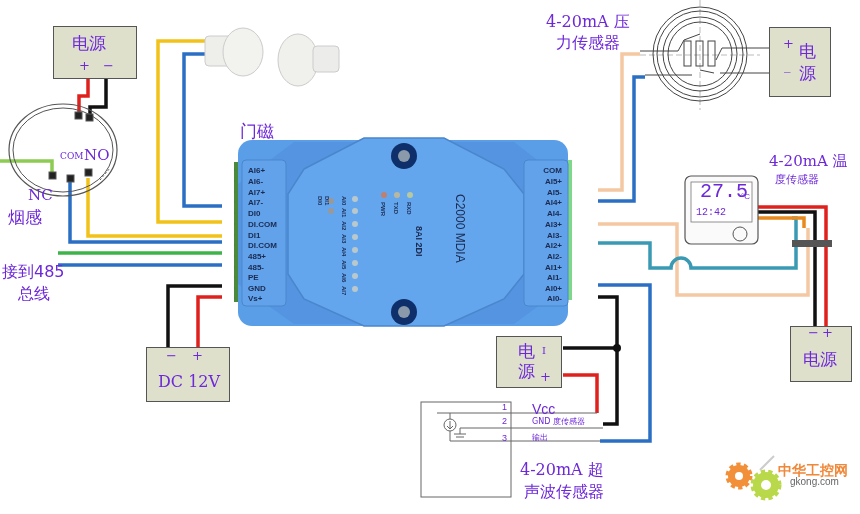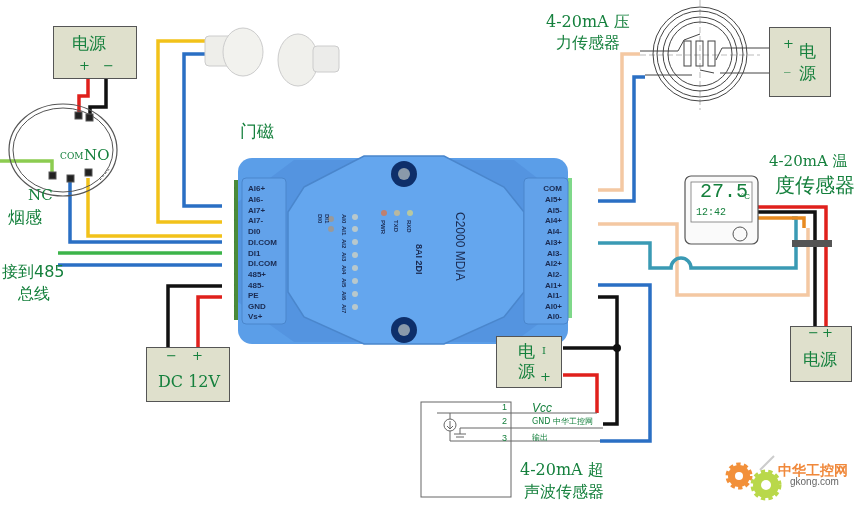--- a/index.html
+++ b/index.html
@@ -1,21 +1,21 @@
 <!DOCTYPE html>
 <html><head>
 <meta charset="utf-8">
 <style>
   html,body{margin:0;padding:0;background:#fff;}
   body{width:860px;height:514px;position:relative;overflow:hidden;font-family:"DejaVu Serif",serif;}
   #canvas{position:absolute;left:0;top:0;width:860px;height:514px;}
-  .lbl{position:absolute;color:#15803d;font-family:"DejaVu Serif",serif;white-space:nowrap;}
+  .lbl{position:absolute;color:#6d28d9;font-family:"DejaVu Serif",serif;white-space:nowrap;}
   .box{position:absolute;background:#dfe0cc;border:1.5px solid #555;box-sizing:border-box;}
   .cn{font-family:"DejaVu Sans",sans-serif;}
-  .module{position:absolute;left:234px;top:152px;width:338px;height:196px;}
+  .module{position:absolute;left:234px;top:134px;width:338px;height:196px;}
   .pinlbl{font-family:"Liberation Sans",sans-serif;font-size:8px;font-weight:bold;fill:#1a2a50;}
 </style>
 </head>
 <body>
 
 <svg id="canvas" viewBox="0 0 860 514" xmlns="http://www.w3.org/2000/svg">
 
   <g fill="none" stroke-width="3.5">
 
     <path d="M210 41 H158 V222 H222" stroke="#f2c21a"></path>
@@ -269,39 +269,39 @@
 
 <div class="lbl" style="left:546px;top:12px;font-size:16px;">4-20mA 压</div>
 <div class="lbl cn" style="left:556px;top:33px;font-size:16px;">力传感器</div>
 <div class="box" style="left:769px;top:27px;width:62px;height:70px;"></div>
 <div class="lbl" style="left:783px;top:36px;font-size:13px;">+</div>
 <div class="lbl cn" style="left:799px;top:40px;font-size:17px;">电</div>
 <div class="lbl" style="left:784px;top:58px;font-size:13px;">_</div>
 <div class="lbl cn" style="left:799px;top:62px;font-size:17px;">源</div>
 
 <div class="lbl" style="left:769px;top:152px;font-size:15px;">4-20mA 温</div>
-<div class="lbl cn" style="left:775px;top:172px;font-size:20px;">度传感器</div>
+<div class="lbl cn" style="left:775px;top:172px;font-size:11px;">度传感器</div>
 <div class="lbl" style="left:700px;top:180px;font-size:20px;font-weight:normal;font-family:'Liberation Mono',monospace;">27.5</div>
 <div class="lbl" style="left:741px;top:192px;font-size:8px;font-family:'Liberation Sans',sans-serif;">°C</div>
 <div class="lbl" style="left:696px;top:207px;font-size:10px;font-family:'Liberation Mono',monospace;">12:42</div>
 <div class="box" style="left:790px;top:326px;width:62px;height:56px;"></div>
 <div class="lbl" style="left:808px;top:325px;font-size:13px;">−</div>
 <div class="lbl" style="left:822px;top:325px;font-size:13px;">+</div>
 <div class="lbl cn" style="left:803px;top:348px;font-size:17px;">电源</div>
 
 <div class="box" style="left:496px;top:336px;width:66px;height:52px;"></div>
 <div class="lbl cn" style="left:518px;top:340px;font-size:17px;">电</div>
 <div class="lbl cn" style="left:518px;top:360px;font-size:17px;">源</div>
 <div class="lbl" style="left:542px;top:345px;font-size:10px;">I</div>
 <div class="lbl" style="left:540px;top:369px;font-size:13px;">+</div>
 
 <div class="lbl" style="left:502px;top:402px;font-size:9px;font-family:'Liberation Sans',sans-serif;">1</div>
-<div class="lbl" style="left:532px;top:401px;font-size:12px;font-family:'Liberation Sans',sans-serif;font-style:italic;">Vcc</div>
+<div class="lbl" style="left:532px;top:401px;font-size:14px;font-family:'Liberation Sans',sans-serif;">Vcc</div>
 <div class="lbl" style="left:502px;top:416px;font-size:9px;font-family:'Liberation Sans',sans-serif;">2</div>
-<div class="lbl cn" style="left:532px;top:416px;font-size:8px;">GND  中华工控网</div>
+<div class="lbl cn" style="left:532px;top:416px;font-size:8px;">GND  度传感器</div>
 <div class="lbl" style="left:502px;top:433px;font-size:9px;font-family:'Liberation Sans',sans-serif;">3</div>
 <div class="lbl cn" style="left:532px;top:432px;font-size:8px;">输出</div>
 
 <div class="lbl" style="left:520px;top:460px;font-size:16px;">4-20mA 超</div>
 <div class="lbl cn" style="left:524px;top:482px;font-size:16px;">声波传感器</div>
 
 <div class="lbl cn" style="left:778px;top:462px;font-size:14px;color:#f0883a;font-weight:bold;">中华工控网</div>
 <div class="lbl" style="left:790px;top:476px;font-size:10px;color:#666;font-family:'Liberation Sans',sans-serif;">gkong.com</div>
 
 </body></html>

